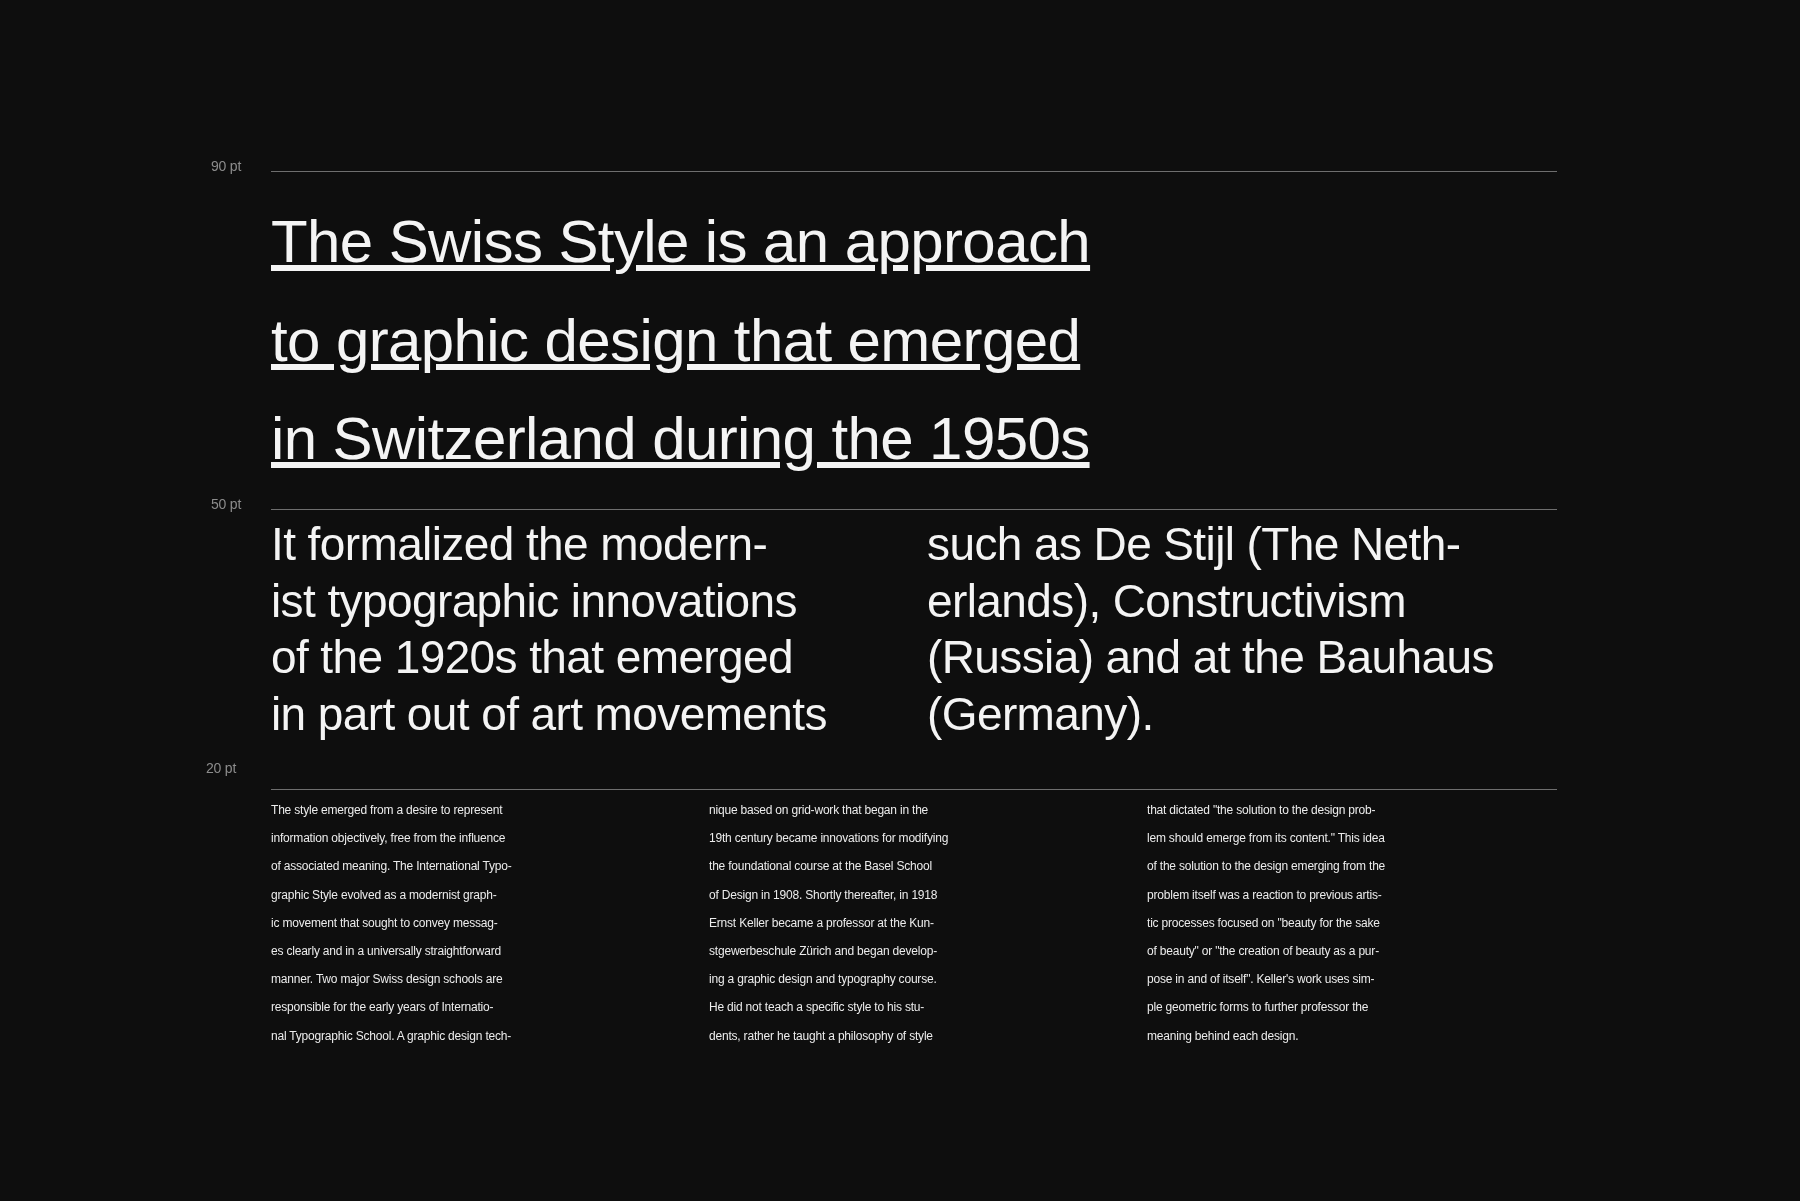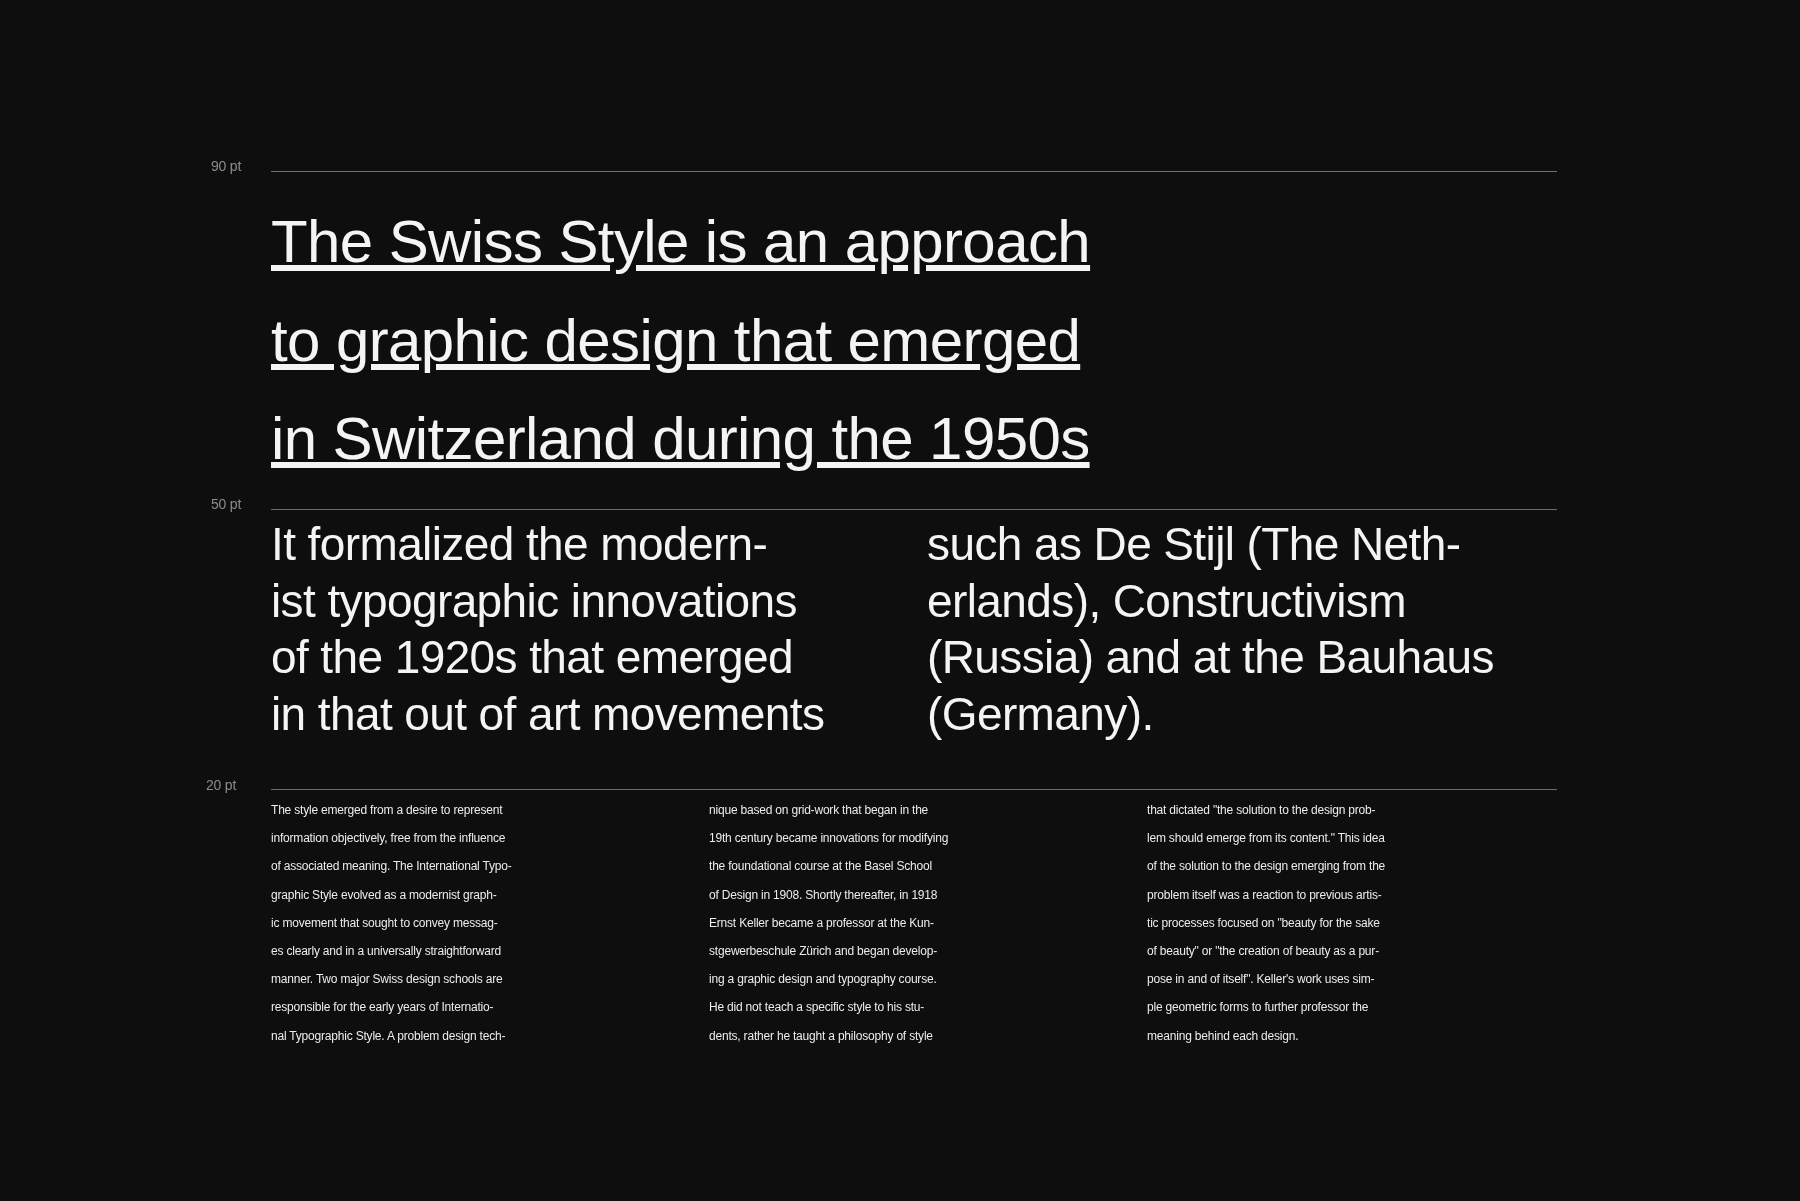--- a/index.html
+++ b/index.html
@@ -79,42 +79,42 @@
   <span class="line">to graphic design that emerged</span>
   <span class="line">in Switzerland during the 1950s</span>
 </div>
 
 <div class="size-label" style="left:211px; top:496px;">50 pt</div>
 <div class="rule" style="top:509px;"></div>
 <div class="block h50 col-a">
   <span class="line">It formalized the modern-</span>
   <span class="line">ist typographic innovations</span>
   <span class="line">of the 1920s that emerged</span>
-  <span class="line">in that out of art movements</span>
+  <span class="line">in part out of art movements</span>
 </div>
 <div class="block h50 col-b">
   <span class="line">such as De Stijl (The Neth-</span>
   <span class="line">erlands), Constructivism</span>
   <span class="line">(Russia) and at the Bauhaus</span>
   <span class="line">(Germany).</span>
 </div>
 
-<div class="size-label" style="left:206px; top:777px;">20 pt</div>
+<div class="size-label" style="left:206px; top:760px;">20 pt</div>
 <div class="rule" style="top:789px;"></div>
 
 <div class="block p20 col-1">
   <span class="line">The style emerged from a desire to represent</span>
   <span class="line">information objectively, free from the influence</span>
   <span class="line">of associated meaning. The International Typo-</span>
   <span class="line">graphic Style evolved as a modernist graph-</span>
   <span class="line">ic movement that sought to convey messag-</span>
   <span class="line">es clearly and in a universally straightforward</span>
   <span class="line">manner. Two major Swiss design schools are</span>
   <span class="line">responsible for the early years of Internatio-</span>
-  <span class="line">nal Typographic Style. A problem design tech-</span>
+  <span class="line">nal Typographic School. A graphic design tech-</span>
 </div>
 
 <div class="block p20 col-2">
   <span class="line">nique based on grid-work that began in the</span>
   <span class="line">19th century became innovations for modifying</span>
   <span class="line">the foundational course at the Basel School</span>
   <span class="line">of Design in 1908. Shortly thereafter, in 1918</span>
   <span class="line">Ernst Keller became a professor at the Kun-</span>
   <span class="line">stgewerbeschule Zürich and began develop-</span>
   <span class="line">ing a graphic design and typography course.</span>

